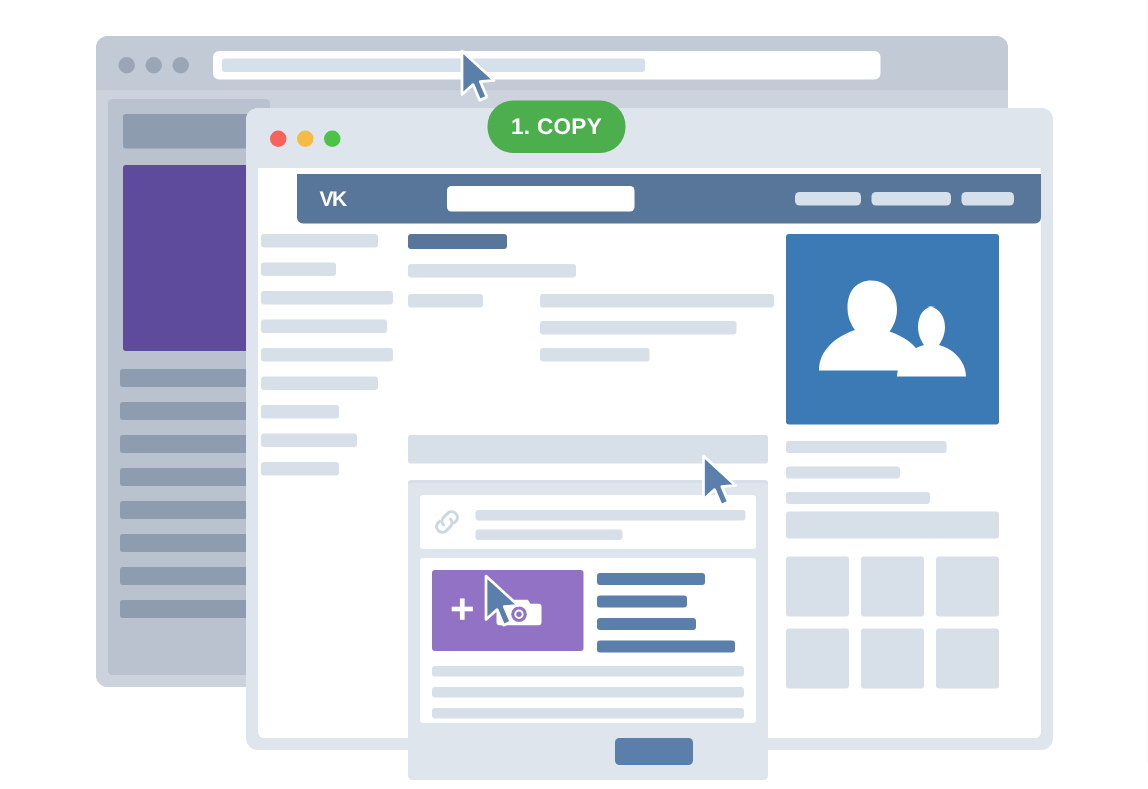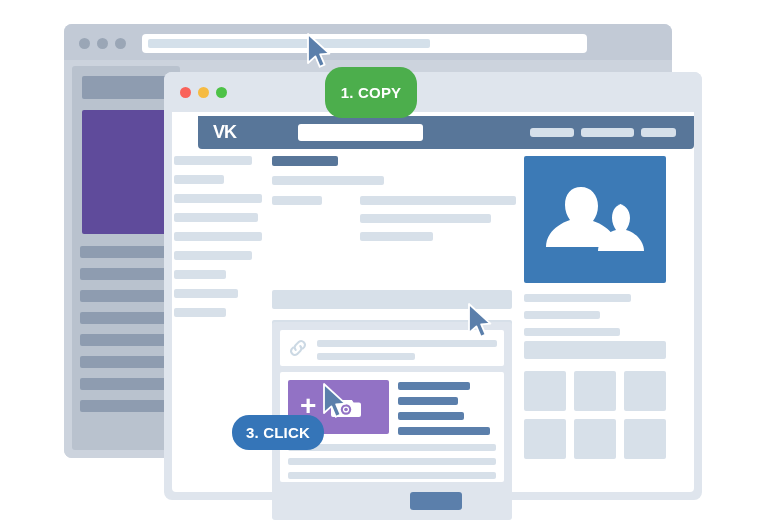--- a/index.html
+++ b/index.html
@@ -145,21 +145,21 @@
     left: 26px; top: 4px;
     width: 496px; height: 33px;
     background: #587699;
     border-radius: 0 0 4px 4px;
   }
   #vk-logo {
     position: absolute;
     left: 15px; top: 7px;
     width: 34px; height: 19px;
     color: #ffffff;
-    font-size: 18px;
+    font-size: 14px;
     font-weight: bold;
     font-family: "Liberation Sans", sans-serif;
     line-height: 19px;
     letter-spacing: -1px;
   }
   #vk-search {
     position: absolute;
     left: 100px; top: 8px;
     width: 125px; height: 17px;
     background: #ffffff;
@@ -336,21 +336,21 @@
     color: #ffffff;
     font-weight: bold;
     font-size: 15px;
     font-family: "Liberation Sans", sans-serif;
     border-radius: 17px;
     letter-spacing: 0.2px;
     white-space: nowrap;
   }
   #badge-copy {
     left: 325px; top: 67px;
-    width: 92px; height: 51px;
+    width: 92px; height: 35px;
     background: #4cae4c;
   }
   #badge-paste {
     left: 487px; top: 331px;
     width: 92px; height: 35px;
     background: #3575b8;
   }
   #badge-click {
     left: 232px; top: 415px;
     width: 92px; height: 35px;
@@ -518,15 +518,14 @@
     </svg>
   </span>
 
   <span class="cursor" style="left:322px; top:383px;">
     <svg width="28" height="36" viewBox="0 0 28 36" aria-hidden="true">
       <path d="M2 1 L2 30 L9.4 23.4 L13.8 33.8 L18.6 31.6 L14.2 21.4 L23.4 20.6 Z" fill="#5b7fab" stroke="#ffffff" stroke-width="1.8" stroke-linejoin="round"></path>
     </svg>
   </span>
 
   <div class="badge" id="badge-copy">1. COPY</div>
-  <div class="badge" id="badge-click">3. CLICK</div>
 
 </div>
 
 </body></html>

